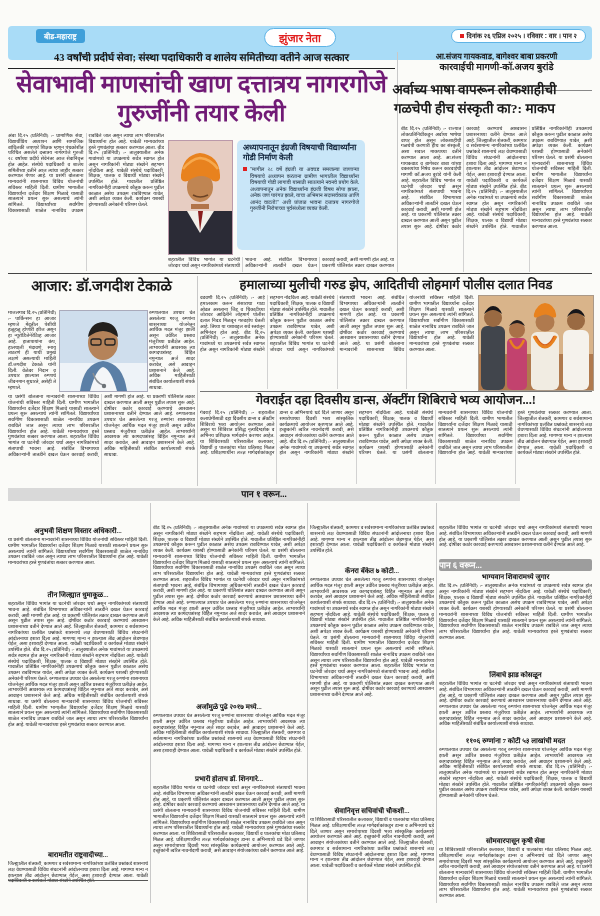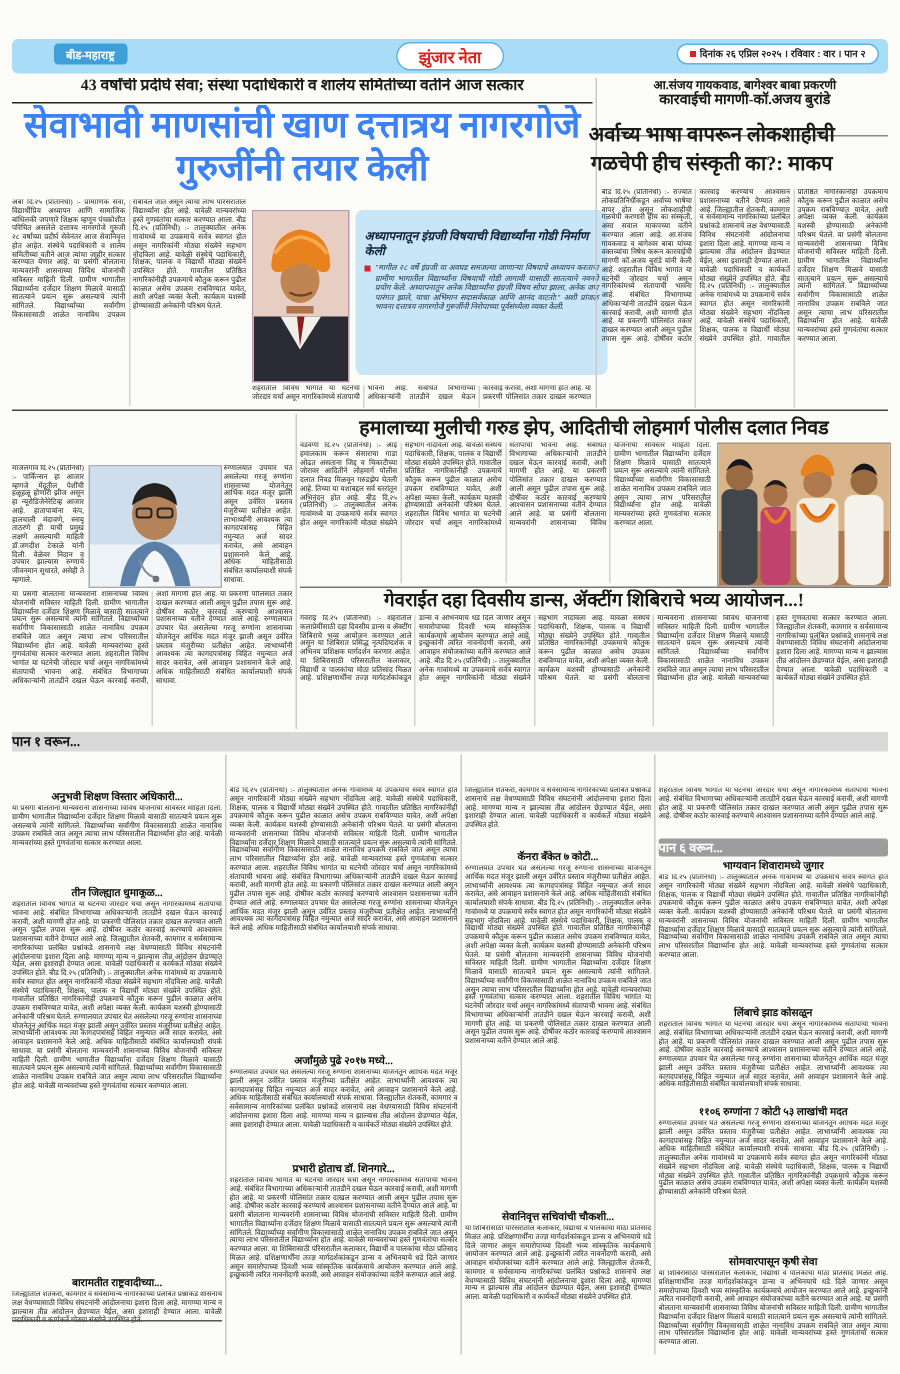--- a/index.html
+++ b/index.html
@@ -20,21 +20,21 @@
   .cols5{column-count:5;column-gap:5px;column-rule:1px solid #d2d2d2;}
   .subhead{
     font-weight:bold;text-align:center;font-size:7px;line-height:1.15;
     margin:2px 0 2px 0;color:#111;overflow:hidden;white-space:nowrap;
   }
   .para{overflow:hidden;}
   .vrule{width:1px;background:#c9c9c9;}
   .hrule{height:1px;background:#444;}
   
   #header-bar{
-    left:8px;top:26px;width:584px;height:23px;background:#a9dcf7;
+    left:8px;top:26px;width:584px;height:34px;background:#a9dcf7;
     border-radius:4px;display:flex;align-items:center;
   }
   #region-box{
     position:absolute;left:28px;top:3px;background:#3f9fd9;color:#fff;
     font-size:7.5px;font-weight:bold;padding:2px 8px;border-radius:3px;
     font-family:"Liberation Sans","DejaVu Sans",sans-serif;
   }
   #masthead-pill{
     position:absolute;left:50%;transform:translateX(-50%);top:1.5px;
     background:#ffffff;border:1px solid #5fb4e6;border-radius:10px;
@@ -48,27 +48,27 @@
   }
   .red-square{width:4px;height:4px;background:#e01f1f;display:inline-block;}
   
   #lead-kicker{
     left:8px;top:52px;width:387px;text-align:center;font-weight:bold;
     font-size:10.5px;line-height:1.2;border-bottom:1.5px solid #222;
     padding-bottom:3px;overflow:hidden;white-space:nowrap;
   }
   #lead-headline{
     left:8px;top:70px;width:387px;height:60px;text-align:center;
-    font-size:24px;line-height:29px;font-weight:800;color:#3b82f6;overflow:hidden;
+    font-size:24px;line-height:29px;font-weight:800;color:#701a75;overflow:hidden;
   }
   #lead-text-left{left:8px;top:133px;width:156px;height:138px;}
   #lead-photo{left:168px;top:140px;width:63px;height:113px;border:1px solid #b9a;overflow:hidden;}
   #lead-infobox{
-    left:237px;top:140px;width:168px;height:110px;background:#c9e6f8;
-    border-radius:5px;padding:13px 6px;box-sizing:border-box;overflow:hidden;font-style:italic;
+    left:237px;top:140px;width:128px;height:110px;background:#c9e6f8;
+    border-radius:5px;padding:3px 6px;box-sizing:border-box;overflow:hidden;
   }
   #infobox-title{font-size:8px;font-weight:bold;color:#10233a;line-height:1.25;margin-bottom:3px;}
   #infobox-body{font-size:5.2px;line-height:1.25;text-align:justify;color:#1c2b3a;}
   #lead-text-bottom{left:168px;top:257px;width:226px;height:15px;}
   
   #right-kicker{
     left:401px;top:52px;width:191px;text-align:center;font-weight:bold;
     font-size:8px;line-height:1.25;border-bottom:1px solid #888;padding-bottom:16px;overflow:hidden;
   }
   #right-kicker .k2{font-size:9.5px;}
@@ -93,22 +93,22 @@
   #hamal-body{left:200px;top:295px;width:274px;height:94px;}
   #hamal-photo{left:478px;top:295px;width:114px;height:94px;border:1px solid #a98;overflow:hidden;}
   
   #dance-headline{
     left:200px;top:393px;width:392px;text-align:center;font-size:12.5px;
     font-weight:800;line-height:1.2;overflow:hidden;white-space:nowrap;
   }
   #dance-body{left:200px;top:410px;width:392px;height:74px;}
   
   #band1{
-    left:8px;top:488px;width:584px;height:13px;background:#d9d9d9;
-    text-align:left;font-weight:bold;font-size:9px;line-height:13px;color:#111;
+    left:8px;top:488px;width:512px;height:13px;background:#d9d9d9;
+    text-align:center;font-weight:bold;font-size:9px;line-height:13px;color:#111;
   }
   .band6{
     background:#9d9d9d;color:#ffffff;text-align:left;font-weight:bold;
     font-size:8.5px;line-height:12px;height:12px;border-radius:2px;margin:2px 0;
   }
   
   .bcol{position:absolute;top:525px;overflow:hidden;}
   #bcol1{left:8px;width:140px;height:372px;}
   #bcol2{left:153px;width:152px;height:399px;border-bottom:2.5px solid #111;}
   #bcol3{left:310px;width:124px;height:402px;}
@@ -178,20 +178,21 @@
   <span>बीड दि.२५ (प्रतिनिधी) :- राज्यात लोकप्रतिनिधींकडून अर्वाच्य भाषेचा वापर होत असून लोकशाहीची गळचेपी करणारी हीच का संस्कृती, असा सवाल माकपच्या वतीने करण्यात आला आहे. आ.संजय गायकवाड व बागेश्वर बाबा यांच्या वक्तव्यांचा निषेध करून कारवाईची मागणी कॉ.अजय बुरांडे यांनी केली आहे.</span>
   <span>शहरातील विविध भागांत या घटनेची जोरदार चर्चा असून नागरिकांमध्ये संतापाची भावना आहे. संबंधित विभागाच्या अधिकाऱ्यांनी तातडीने दखल घेऊन कारवाई करावी, अशी मागणी होत आहे. या प्रकरणी पोलिसांत तक्रार दाखल करण्यात आली असून पुढील तपास सुरू आहे. दोषींवर कठोर कारवाई करण्याचे आश्वासन प्रशासनाच्या वतीने देण्यात आले आहे.</span>
   <span>जिल्ह्यातील शेतकरी, कामगार व सर्वसामान्य नागरिकांच्या प्रलंबित प्रश्नांकडे शासनाचे लक्ष वेधण्यासाठी विविध संघटनांनी आंदोलनाचा इशारा दिला आहे. मागण्या मान्य न झाल्यास तीव्र आंदोलन छेडण्यात येईल, असा इशाराही देण्यात आला. यावेळी पदाधिकारी व कार्यकर्ते मोठ्या संख्येने उपस्थित होते.</span>
   <span>बीड दि.२५ (प्रतिनिधी) :- तालुक्यातील अनेक गावांमध्ये या उपक्रमाचे सर्वत्र स्वागत होत असून नागरिकांनी मोठ्या संख्येने सहभाग नोंदविला आहे. यावेळी संस्थेचे पदाधिकारी, शिक्षक, पालक व विद्यार्थी मोठ्या संख्येने उपस्थित होते. गावातील प्रतिष्ठित नागरिकांनीही उपक्रमाचे कौतुक करून पुढील काळात असेच उपक्रम राबविण्यात यावेत, अशी अपेक्षा व्यक्त केली. कार्यक्रम यशस्वी होण्यासाठी अनेकांनी परिश्रम घेतले.</span>
   <span>या प्रसंगी बोलताना मान्यवरांनी शासनाच्या विविध योजनांची सविस्तर माहिती दिली. ग्रामीण भागातील विद्यार्थ्यांना दर्जेदार शिक्षण मिळावे यासाठी सातत्याने प्रयत्न सुरू असल्याचे त्यांनी सांगितले. विद्यार्थ्यांच्या सर्वांगीण विकासासाठी शाळेत नानाविध उपक्रम राबविले जात असून त्याचा लाभ परिसरातील विद्यार्थ्यांना होत आहे. यावेळी मान्यवरांच्या हस्ते गुणवंतांचा सत्कार करण्यात आला.</span>
 </div>
 
 <div class="abs hrule" style="left:8px;top:273px;width:584px;"></div>
 
 <div id="parkinson-headline" class="abs">
+  <div class="h2">आजार: डॉ.जगदीश टेकाळे</div>
 </div>
 <div id="parkinson-strip-left" class="abs body-text">
   <span>माजलगाव दि.२५ (प्रतिनिधी) :- पार्किन्सन हा आजार म्हणजे मेंदूतील पेशींची हळूहळू होणारी झीज असून हा न्यूरोडिजेनेरेटिव्ह आजार आहे. हातापायांना कंप, हालचाली मंदावणे, स्नायू ताठरणे ही याची प्रमुख लक्षणे असल्याची माहिती डॉ.जगदीश टेकाळे यांनी दिली. वेळेवर निदान व उपचार झाल्यास रुग्णाचे जीवनमान सुधारते, असेही ते म्हणाले.</span>
 </div>
 <div id="parkinson-photo" class="abs">
   <svg width="87" height="80" viewBox="0 0 87 80">
     <rect width="87" height="80" fill="#cfdeed"></rect>
     <rect y="52" width="87" height="28" fill="#eef3f8"></rect>
     <path d="M20 80 Q24 52 43 50 Q63 52 67 80 Z" fill="#5b7fa6"></path>
     <path d="M30 80 Q36 58 43 56 Q51 58 57 80 Z" fill="#f4f6f8"></path>

